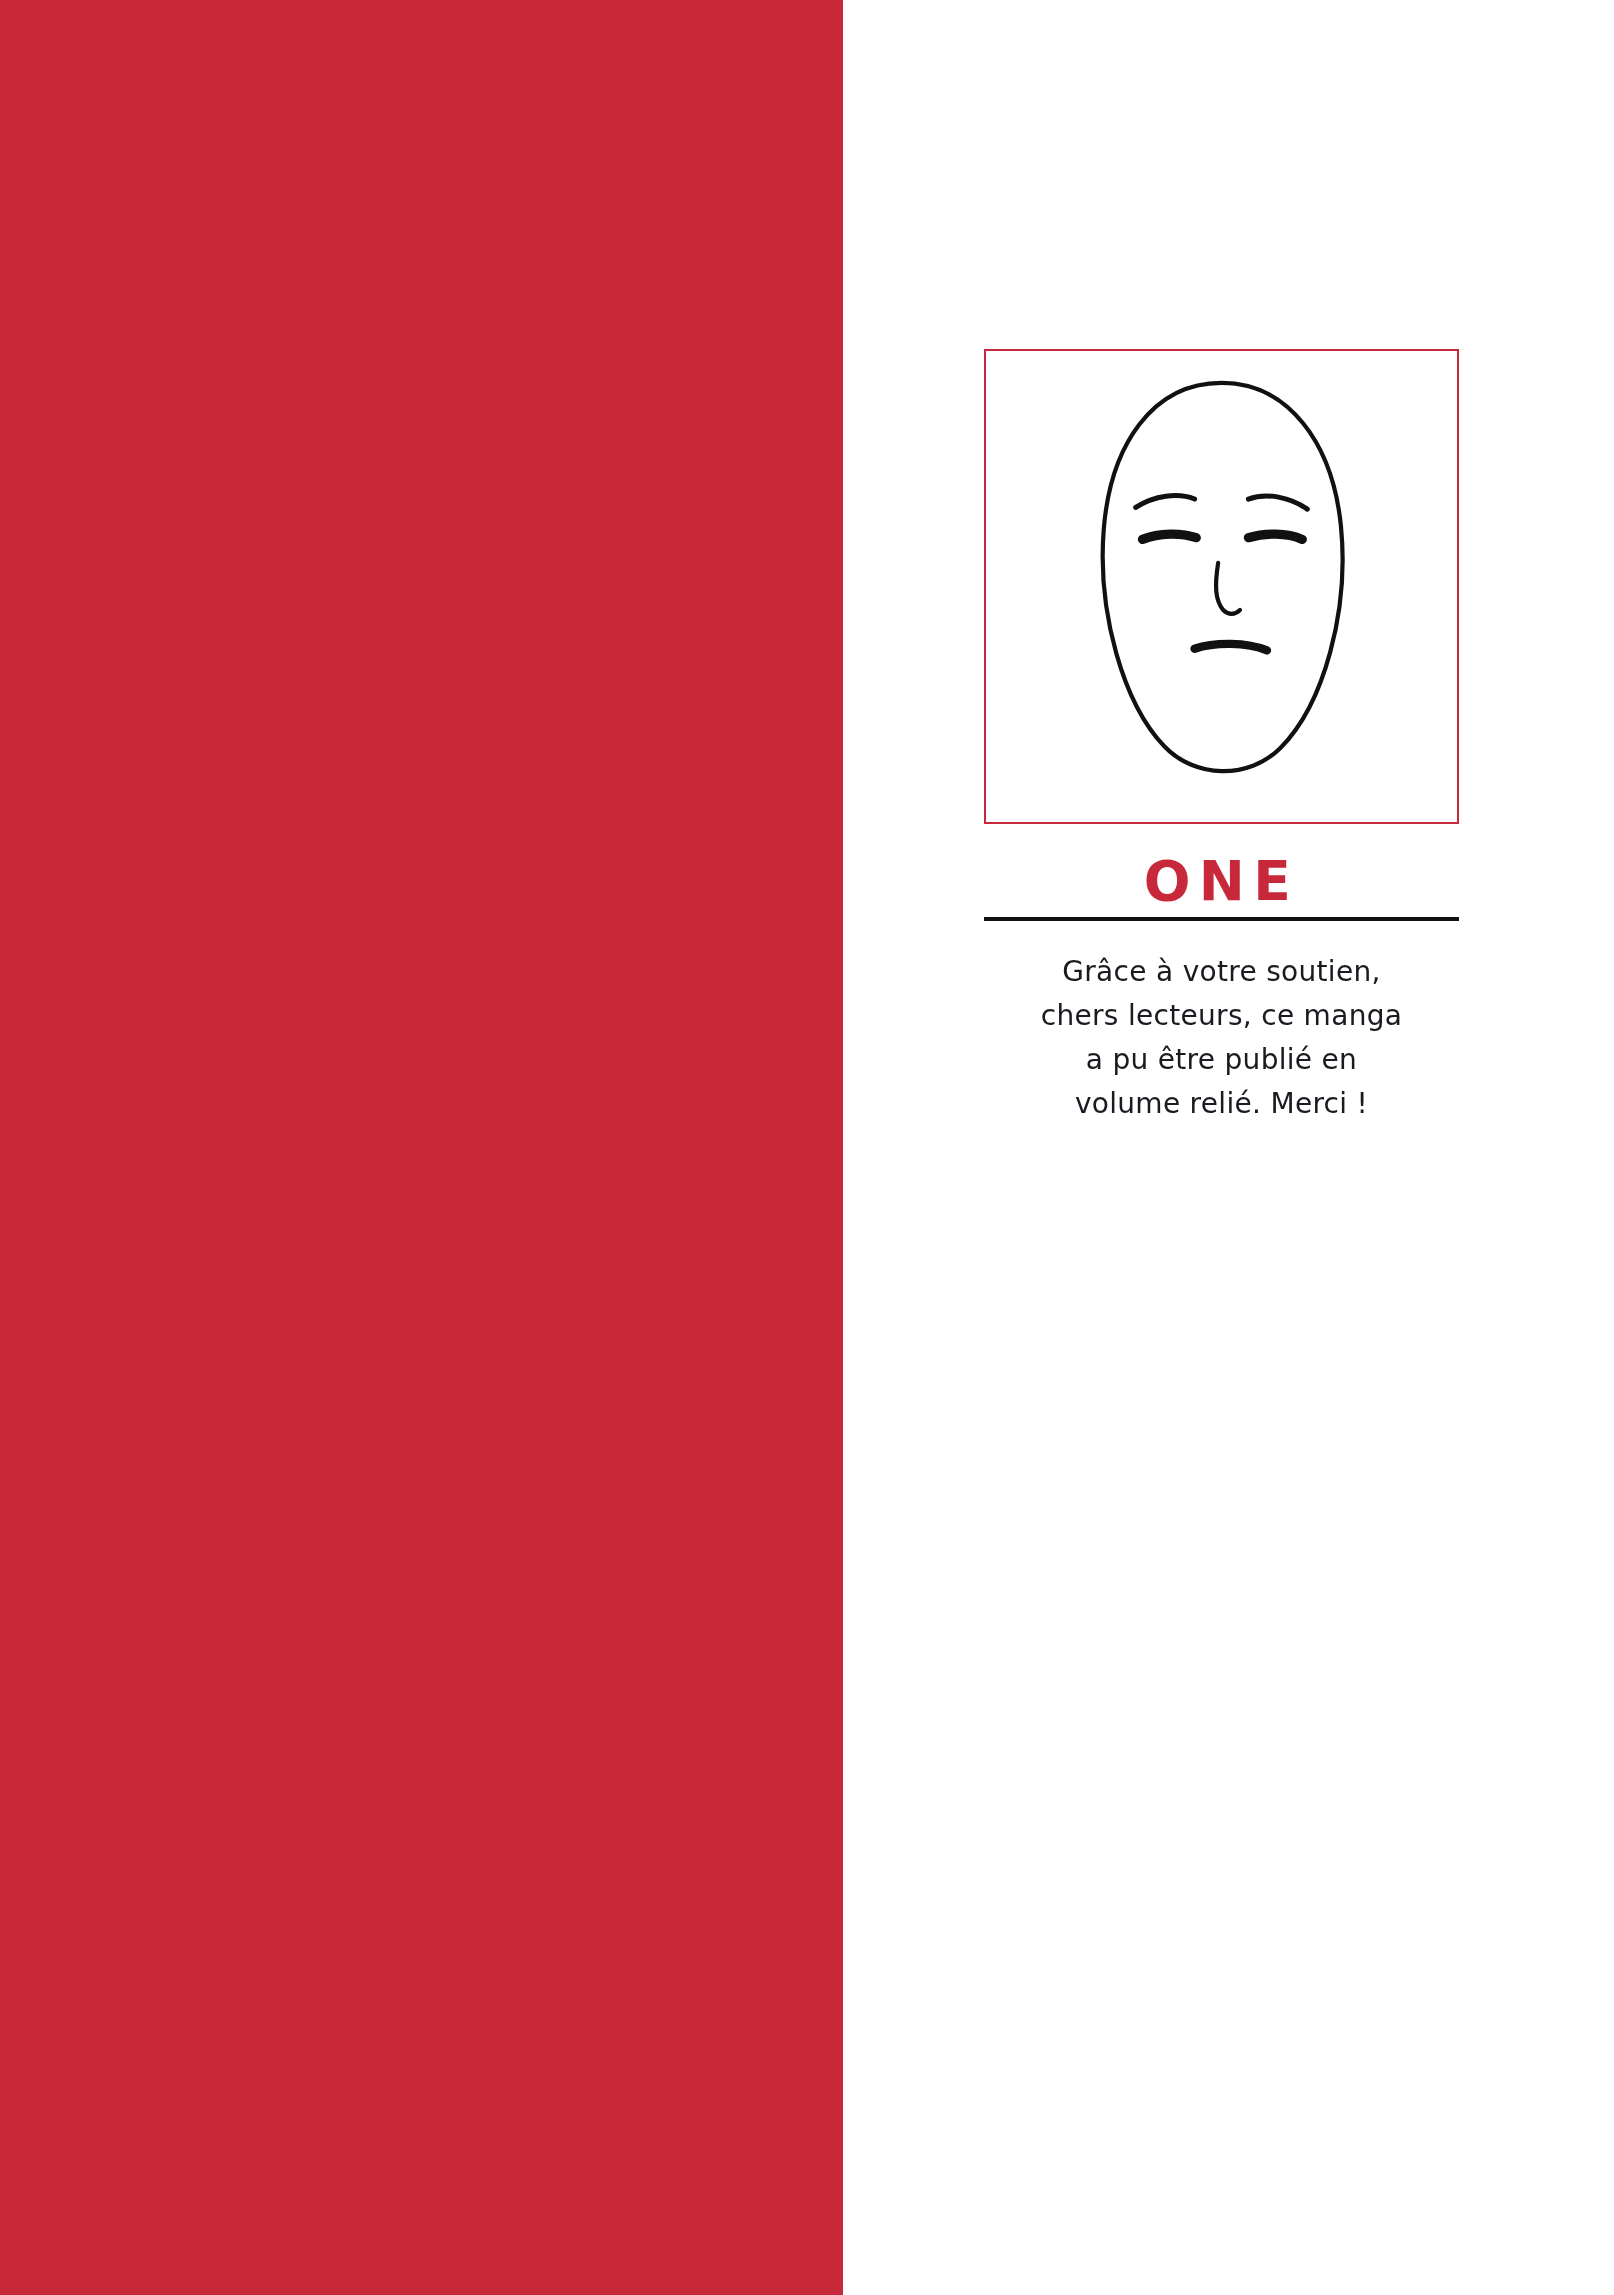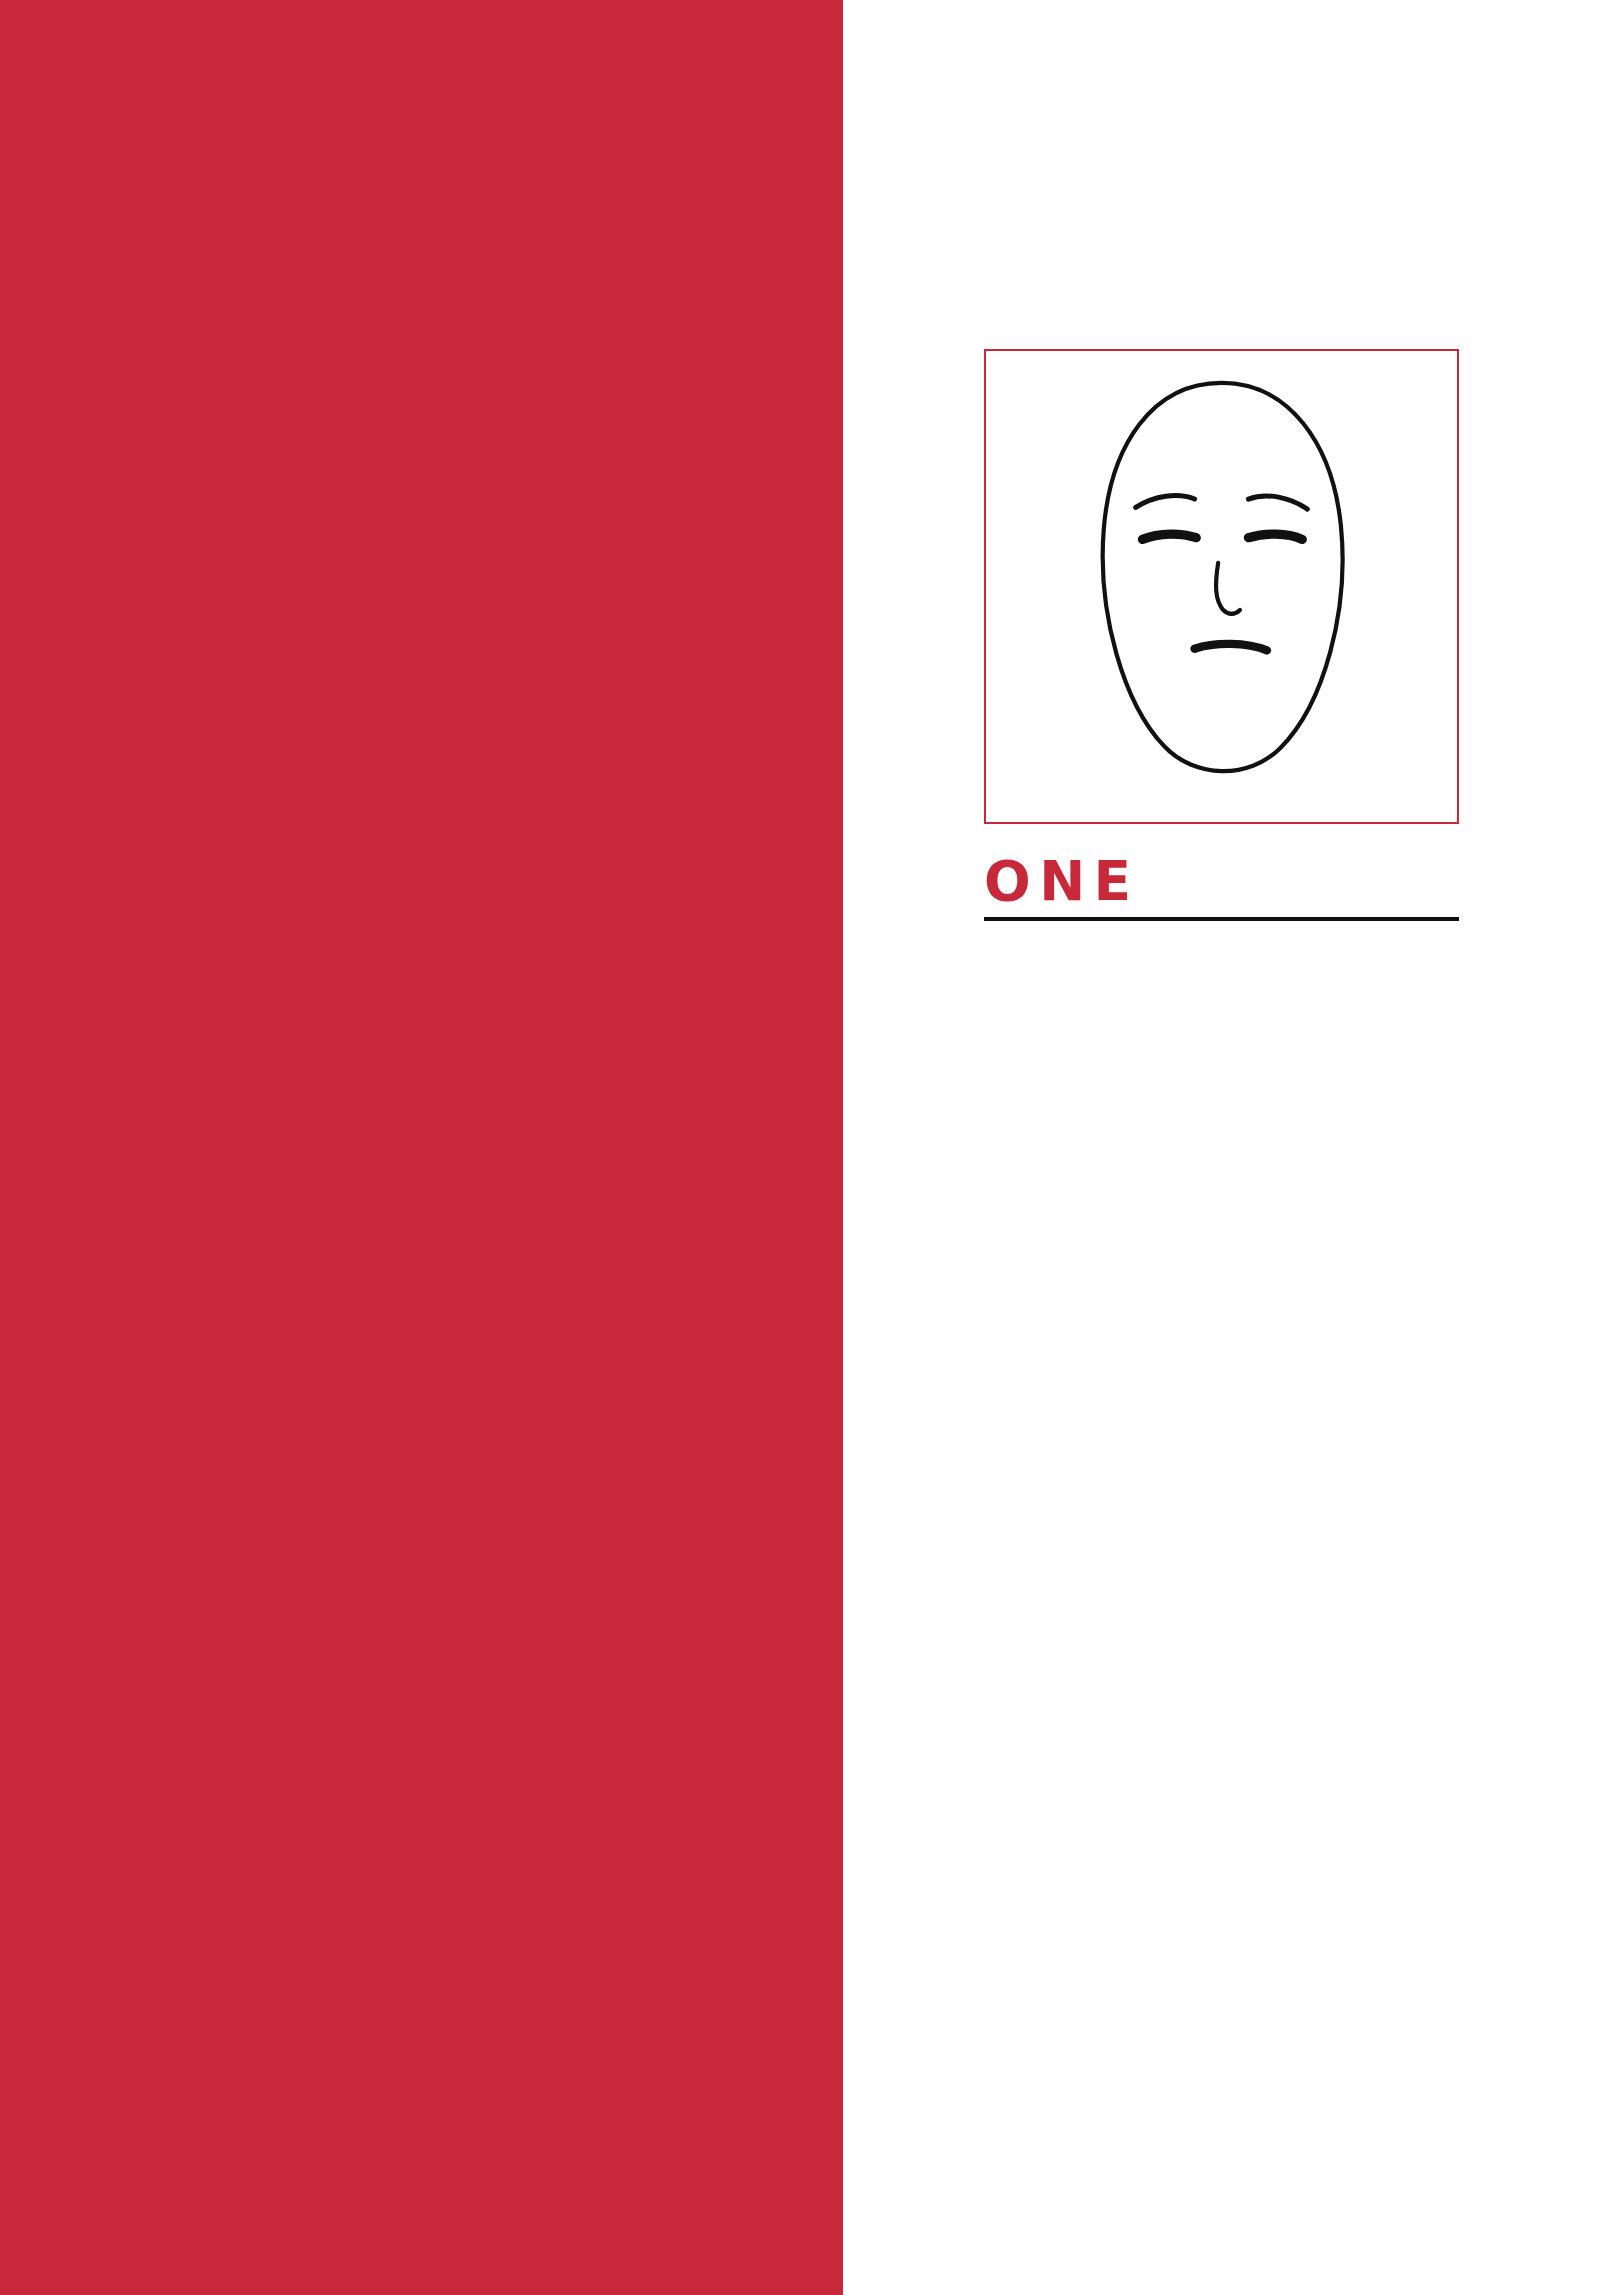--- a/index.html
+++ b/index.html
@@ -36,21 +36,21 @@
     box-sizing: border-box;
     background: #ffffff;
     position: relative;
   }
   .portrait-frame svg {
     display: block;
     width: 100%;
     height: 100%;
   }
   .author-name {
-    text-align: left;
+    text-align: center;
     color: #c8293a;
     font-weight: 800;
     font-size: 55px;
     letter-spacing: 8.4px;
     line-height: 1.1;
     margin-top: 27px;
     margin-bottom: 5px;
     font-family: "DejaVu Sans", sans-serif;
   }
   .rule {
@@ -97,17 +97,21 @@
           <path d="M248 354 C272 346 310 346 334 356" stroke-width="10"></path>
         </g>
       </svg>
     </div>
 
     <div class="author-name">ONE</div>
 
     <div class="rule"></div>
 
     <div class="blurb">
+      <p>Grâce à votre soutien,
+chers lecteurs, ce manga
+a pu être publié en
+volume relié. Merci !</p>
     </div>
 
   </div>
 </div>
 
 
 </body></html>

